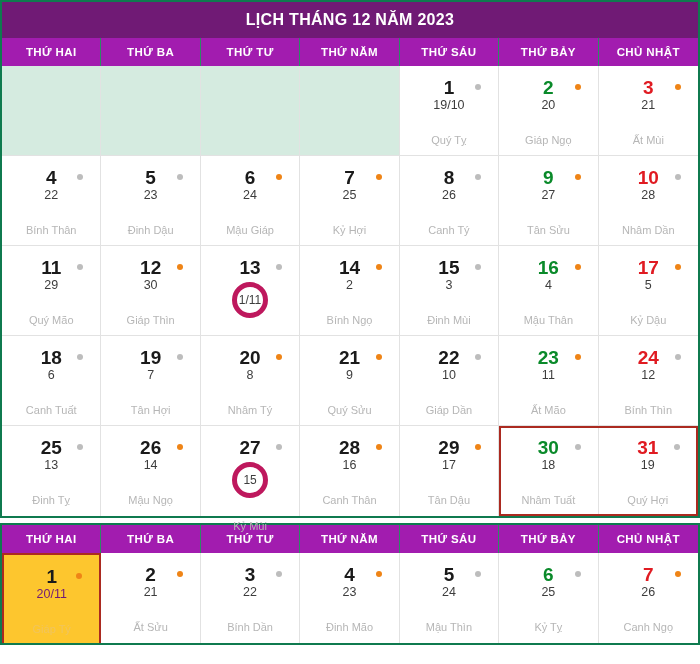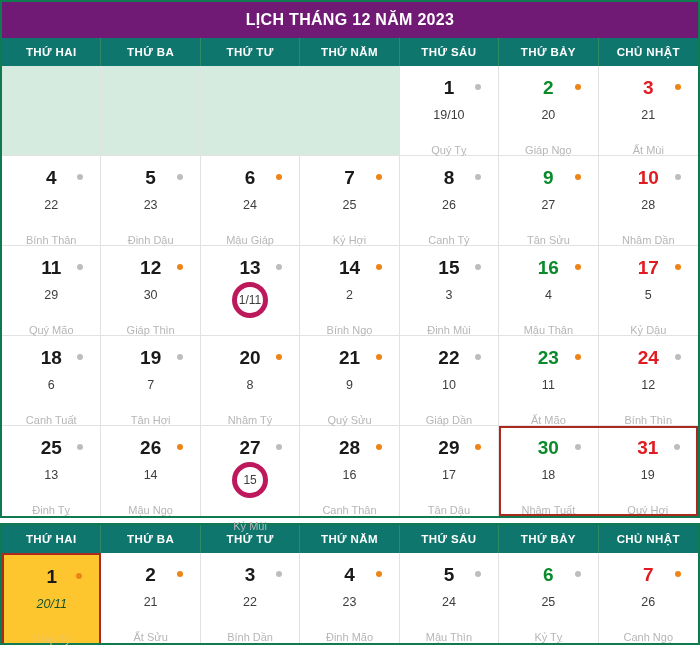--- a/index.html
+++ b/index.html
@@ -38,21 +38,21 @@
     background: #701a75;
     color: #ffffff;
     font-size: 16px;
     font-weight: bold;
     letter-spacing: 0.3px;
   }
 
   .weekday-row {
     display: grid;
     grid-template-columns: repeat(7, 1fr);
-    background: #0f766e;
+    background: #a21caf;
   }
   .weekday-cell {
     height: 28px;
     line-height: 28px;
     text-align: center;
     color: #ffffff;
     font-size: 11.5px;
     font-weight: bold;
     letter-spacing: 0.4px;
     border-right: 1px solid #2d8a64;
@@ -100,42 +100,41 @@
     line-height: 20px;
     color: #1a1a1a;
   }
   .solar.sat { color: #0a8a2a; }
   .solar.sun { color: #e01b22; }
 
   .lunar {
     font-size: 12.5px;
     color: #3d3d3d;
     line-height: 14px;
-    margin-top: 10px;
     position: relative;
   }
   .lunar.ringed {
     width: 26px;
     height: 26px;
     line-height: 26px;
     margin-top: 4px;
     border-radius: 50%;
     border: 5px solid #be185d;
     text-align: center;
     font-size: 12px;
   }
 
   .canchi {
     font-size: 11px;
     color: #b6b6b6;
     line-height: 13px;
     margin-top: 22px;
   }
   .day-cell.highlight .canchi { color: #f0c45e; }
-  .day-cell.highlight .lunar { color: #14532d; font-style: italic; }
+  .day-cell.highlight .lunar { color: #701a75; }
 
   .dot {
     position: absolute;
     top: 18px;
     right: 17px;
     width: 6px;
     height: 6px;
     border-radius: 50%;
   }
   .dot.gray { background: #bdbdbd; }

